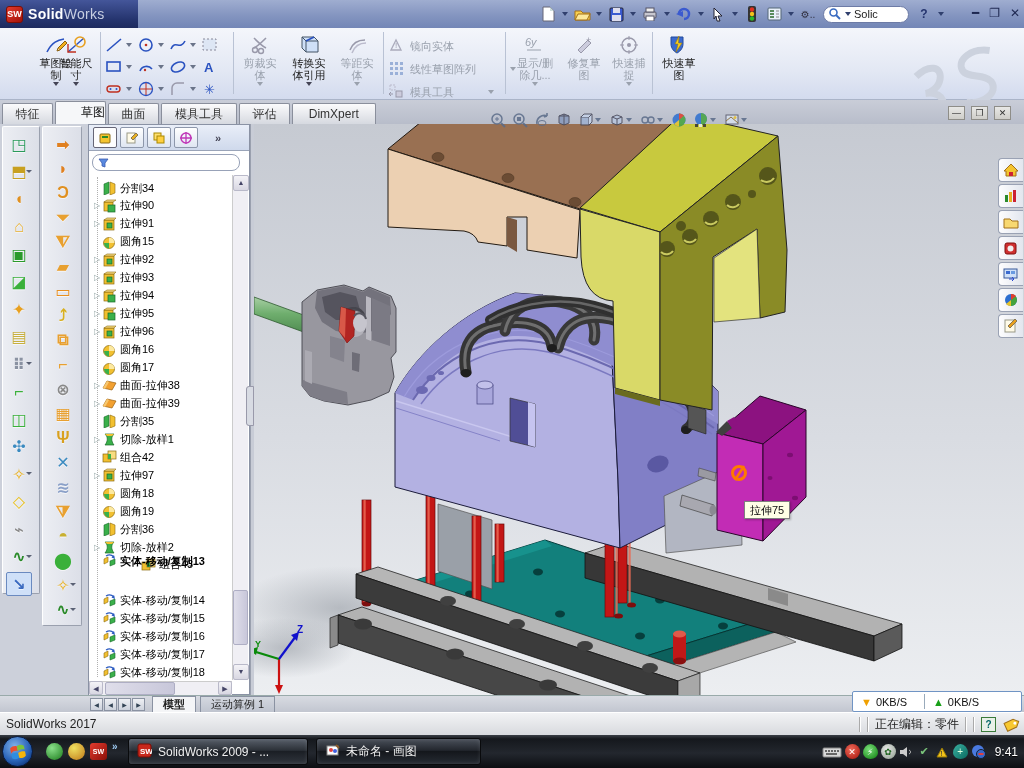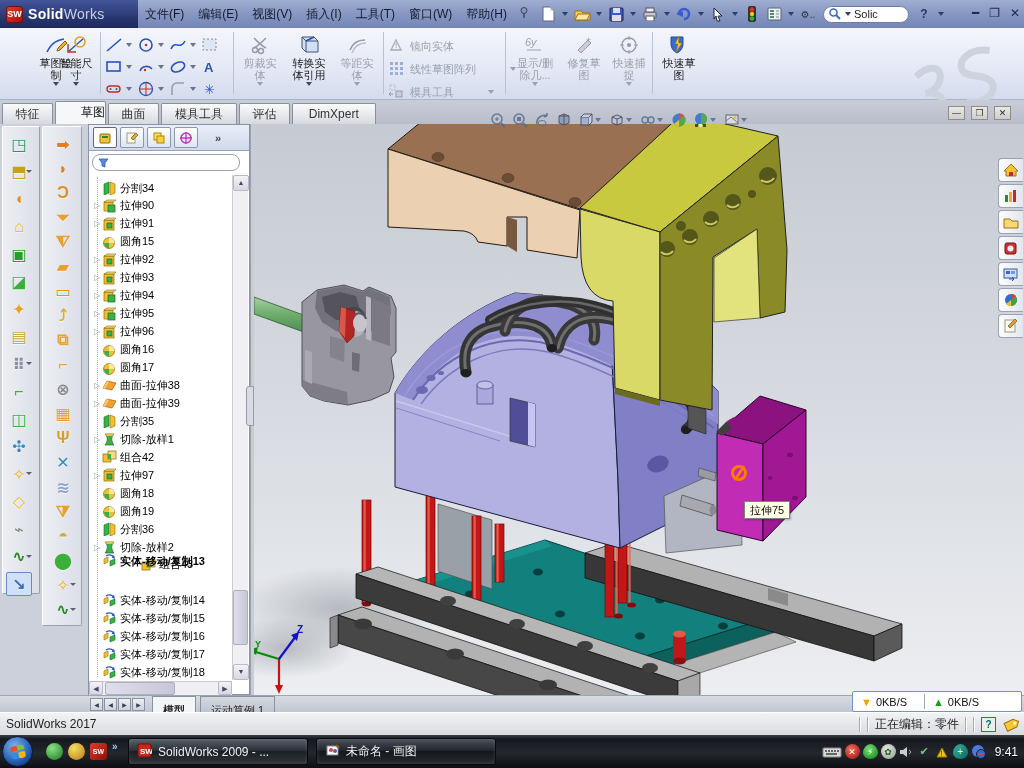--- a/index.html
+++ b/index.html
@@ -65,21 +65,21 @@
 
 #viewport{left:254px;top:0;width:770px;height:571px;background:linear-gradient(180deg,#c6cad2 0%,#d9dce2 55%,#eceef1 100%)}
 #vpsvg{left:0;top:0}
 #taskpane{right:0;top:34px;width:26px}
 .tpbtn{width:25px;height:24px;background:linear-gradient(90deg,#fdfdfe,#e2e6ee);border:1px solid #9aa2b4;border-right:none;border-radius:4px 0 0 4px;margin-bottom:2px;display:flex;align-items:center;justify-content:center;font-size:13px}
 #tooltip{left:490px;top:377px;height:18px;padding:1px 5px;background:#ffffe6;border:1px solid #808080;font-size:11px;color:#111;box-shadow:1px 1px 2px rgba(0,0,0,.25)}
 #hud{left:236px;top:-12px;display:flex;gap:6px;align-items:center}
 
 #docstrip{left:0;top:695px;width:1024px;height:17px;background:linear-gradient(180deg,#d8dbe2,#c2c6d0);border-top:1px solid #9aa}
 .navb{position:absolute;top:2px;width:13px;height:13px;background:linear-gradient(180deg,#eef0f4,#cdd2dc);border:1px solid #8a92a2;font-size:7px;color:#345;text-align:center;line-height:12px}
-.dtab{position:absolute;top:0px;height:16px;padding:6px 10px;font-size:11px;background:linear-gradient(180deg,#d4d8e0,#bfc4cf);border:1px solid #8a92a2;border-bottom:none;color:#222;line-height:15px}
+.dtab{position:absolute;top:0px;height:16px;padding:0 10px;font-size:11px;background:linear-gradient(180deg,#d4d8e0,#bfc4cf);border:1px solid #8a92a2;border-bottom:none;color:#222;line-height:15px}
 .dtab.active{background:#f4f5f7;font-weight:bold}
 #netbox{left:852px;top:-5px;width:170px;height:21px;background:#fff;border:1px solid #7094c4;border-radius:2px;display:flex;align-items:center;font-size:11px;color:#111}
 
 #statusbar{left:0;top:712px;width:1024px;height:23px;background:linear-gradient(180deg,#f2f3f5,#d8dade);border-top:1px solid #fff;font-size:12px;color:#222}
 #sbleft{left:6px;top:4px}
 #sbright{right:4px;top:3px;display:flex;align-items:center;gap:6px}
 .sbsep{width:2px;height:15px;border-left:1px solid #aaa;border-right:1px solid #fff}
 #sbq{width:15px;height:15px;background:#e8f0e8;border:1px solid #3a7a3a;color:#066;font-size:10px;font-weight:bold;text-align:center;line-height:13px}
 
 #taskbar{left:0;top:735px;width:1024px;height:33px;background:linear-gradient(180deg,#3a3f46 0%,#15181d 12%,#23272e 55%,#0c0e12 100%)}
@@ -94,33 +94,20 @@
 </head>
 <body>
 
 <div id="app">
 
   <div id="titlebar" class="abs">
     <div id="logoarea" class="abs">
       <div id="logocube">SW</div>
       <div id="appname"><b>Solid</b><span>Works</span></div>
     </div>
-    <div id="menus" class="abs">
-        <div class="menu">文件(F)</div>
-        <div class="menu">编辑(E)</div>
-        <div class="menu">视图(V)</div>
-        <div class="menu">插入(I)</div>
-        <div class="menu">工具(T)</div>
-        <div class="menu">窗口(W)</div>
-        <div class="menu">帮助(H)</div>
-        <span id="pinicon"><svg width="12" height="13">
-            <circle cx="6" cy="4.5" r="3" fill="#8a94b8" stroke="#39436b"></circle>
-            <path d="M6 7 L6 12" stroke="#39436b" stroke-width="1.4"></path>
-          </svg></span>
-      </div>
     <div id="tb-icons" class="abs">
         <div class="tbi">
           <svg width="15" height="16">
             <path d="M2 1 H9 L13 5 V15 H2 Z" fill="#fff" stroke="#667"></path>
             <path d="M9 1 L13 5 H9 Z" fill="#cdd"></path>
           </svg>
         </div>
         <div class="dd"></div>
         <div class="tbi">
           <svg width="17" height="15">
@@ -1179,21 +1166,21 @@
     <div class="ql" style="left:90px;background:linear-gradient(135deg,#e33b2e,#8a0f08);font-size:7px;color:#fff;font-weight:bold">SW</div>
     <div id="qchev" class="abs">»</div>
     <div id="taskbtns">
         <div class="taskbtn" style="left: 128px; width: 180px;">
           <span><svg width="15" height="15">
               <rect x="1" y="1" width="13" height="13" rx="2" fill="#c8281c" stroke="#7a0e06"></rect>
               <text x="3" y="11" font-size="8" fill="#fff" font-weight="bold">SW</text>
             </svg></span>
           <span>SolidWorks 2009 - ...</span>
         </div>
-        <div class="taskbtn" style="left: 316px; width: 180px; background: linear-gradient(rgb(74, 80, 90) 0%, rgb(35, 39, 46) 45%, rgb(20, 23, 28) 50%, rgb(38, 43, 51) 100%);">
+        <div class="taskbtn" style="left: 316px; width: 165px; background: linear-gradient(rgb(74, 80, 90) 0%, rgb(35, 39, 46) 45%, rgb(20, 23, 28) 50%, rgb(38, 43, 51) 100%);">
           <span><svg width="15" height="15">
               <rect x="2" y="3" width="11" height="9" fill="#fff" stroke="#888"></rect>
               <circle cx="6" cy="7" r="2" fill="#e04040"></circle>
               <circle cx="10" cy="8" r="2" fill="#4060e0"></circle>
               <path d="M11 2 L14 5" stroke="#8a5a2a" stroke-width="2"></path>
             </svg></span>
           <span>未命名 - 画图</span>
         </div>
       </div>
     <div id="tray" class="abs">

